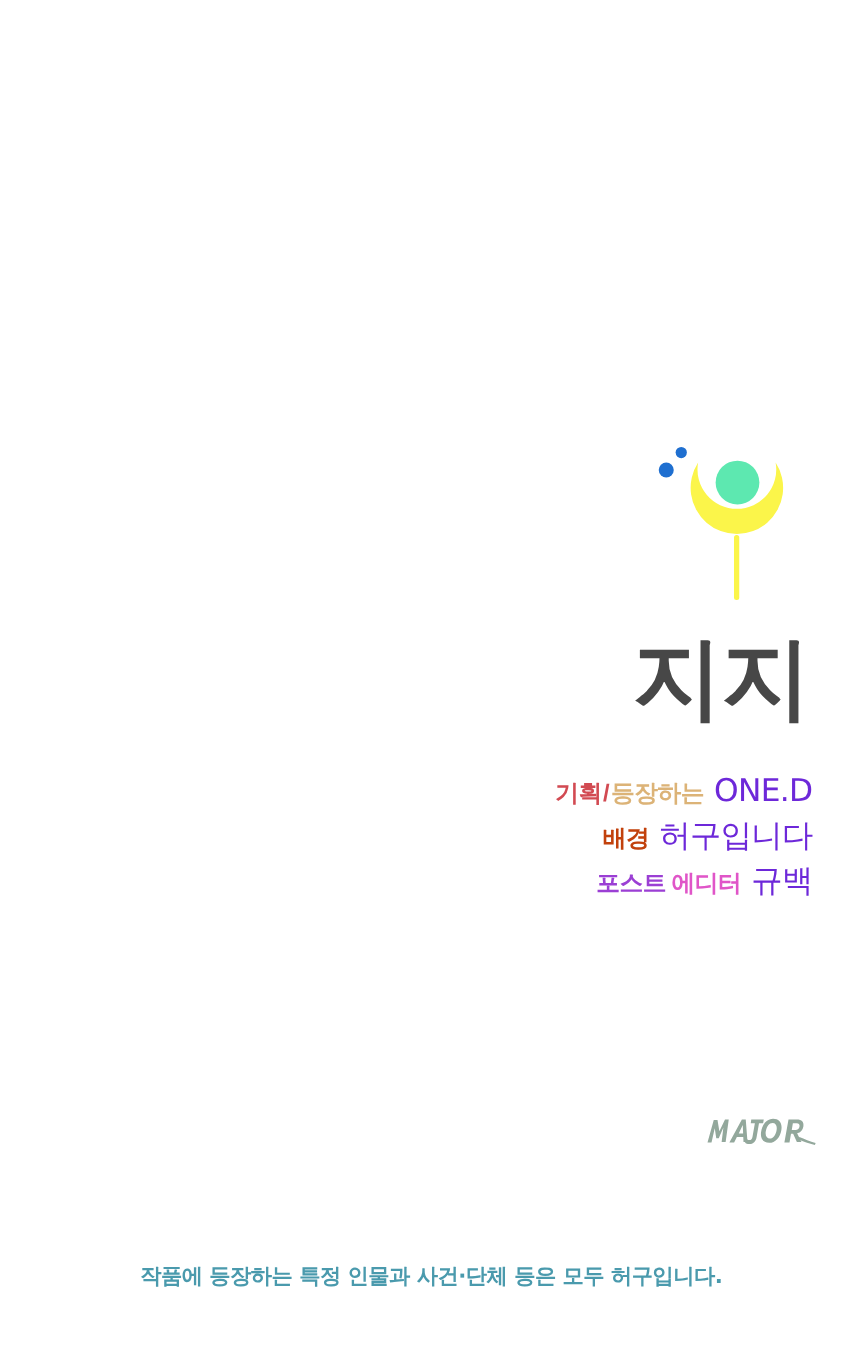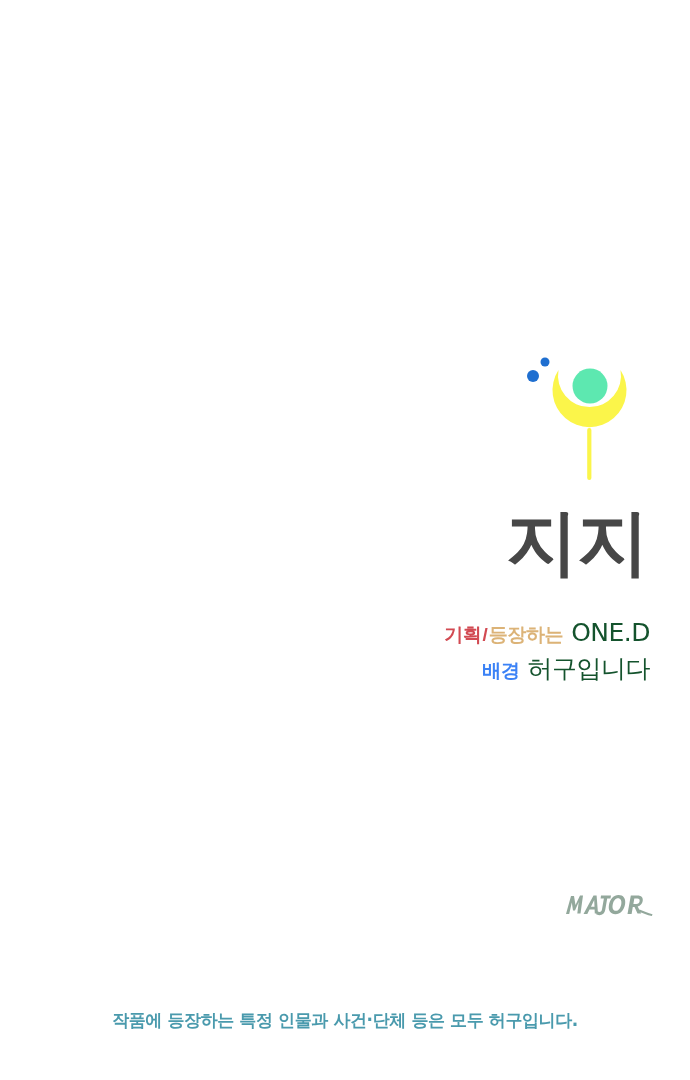--- a/index.html
+++ b/index.html
@@ -68,21 +68,21 @@
     margin-top: 29px;
   }
   .credit-sep {
     font-size: 19px;
     font-weight: 600;
     padding: 0 1px;
   }
   .credit-name {
     font-size: 25px;
     font-weight: 400;
-    color: #14532d;
+    color: #6d28d9;
     letter-spacing: -0.5px;
     margin-left: 8px;
     font-family: "DejaVu Sans", "Liberation Sans", sans-serif;
   }
 
   
   #studio-mark {
     position: absolute;
     left: 563px;
     top: 890px;
@@ -130,24 +130,27 @@
   <div id="title">지지</div>
 
   <div id="credits">
 
     <div class="credit-row">
       <span class="credit-role" style="color:#d24a52">기획</span><span class="credit-sep" style="color:#d24a52">/</span><span class="credit-role" style="color:#dcb377">등장하는</span><span class="credit-name">ONE.D</span>
     </div>
 
 
     <div class="credit-row">
-      <span class="credit-role" style="color:#3b82f6">배경</span><span class="credit-name">허구입니다</span>
+      <span class="credit-role" style="color:#c2410c">배경</span><span class="credit-name">허구입니다</span>
     </div>
 
 
+    <div class="credit-row">
+      <span class="credit-role" style="color:#9b3fd4">포스트</span> <span class="credit-role" style="color:#e055c8">에디터</span><span class="credit-name">규백</span>
+    </div>
 
   </div>
 
   <div id="studio-mark">
     <svg width="92" height="32" viewBox="0 0 92 32" xmlns="http://www.w3.org/2000/svg">
       <g fill="#93a89c">
 
         <path d="M3 24 L8 6 L11 6 L12.5 15 L17 5.5 L20 5.5 L17.5 23.5 L14.3 23.5 L15.7 12 L12 20.5 L10 20.5 L8.8 12.5 L6.2 24 Z"></path>
 
         <path d="M20.5 24 L30.5 5.5 L33.6 5.5 L35 23.5 L31.8 23.5 L31.6 19.5 L26.5 19.5 L24.3 24 Z M28 16.7 L31.5 16.7 L31.2 10 Z"></path>

